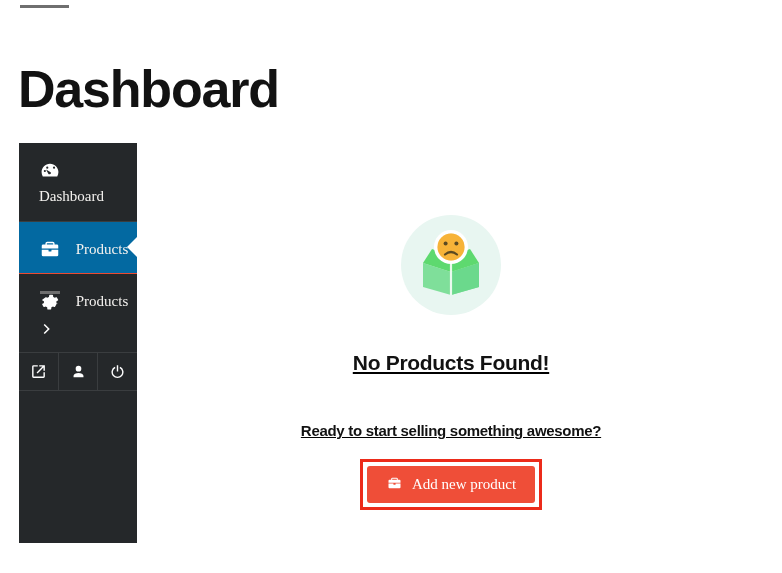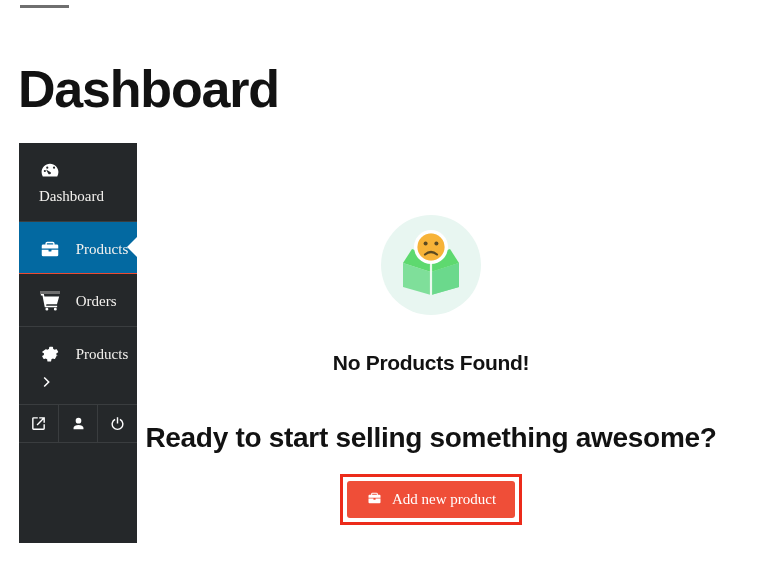--- a/index.html
+++ b/index.html
@@ -109,24 +109,25 @@
     align-items: center;
     justify-content: center;
     border-right: 1px solid #3a3d3f;
   }
   .nav-footer-btn:last-child { border-right: none; }
   .nav-footer-btn svg { width: 17px; height: 17px; fill: #ffffff; }
 
   
   .content {
     position: absolute;
-    left: 132px;
+    left: 152px;
     top: 143px;
     width: 598px;
     text-align: center;
+    text-decoration: underline;
   }
   .illustration {
     margin: 72px auto 0 auto;
     width: 100px;
     height: 100px;
     display: block;
   }
   .empty-title {
     margin-top: 36px;
     font-size: 21px;
@@ -137,21 +138,21 @@
   .short-rule {
     position: absolute;
     left: 40px;
     top: 291px;
     width: 20px;
     height: 3px;
     background: #6f6f6f;
   }
   .empty-sub {
     margin-top: 47px;
-    font-size: 28px;
+    font-size: 15px;
     font-weight: bold;
     color: #121212;
     letter-spacing: -0.3px;
   }
 
   
   .cta-wrap {
     display: inline-block;
     margin-top: 20px;
     border: 3px solid #ec2b1a;
@@ -196,28 +197,20 @@
     <div class="nav-item active">
       <span class="nav-ico">
         <svg viewBox="0 0 24 24">
             <path d="M9 4a2 2 0 0 0-2 2v1H4.5A1.5 1.5 0 0 0 3 8.5v3h18v-3A1.5 1.5 0 0 0 19.5 7H17V6a2 2 0 0 0-2-2H9zm0 1.6h6c.3 0 .5.2.5.5V7h-7v-.9c0-.3.2-.5.5-.5zM3 12.8v5.7A1.5 1.5 0 0 0 4.5 20h15a1.5 1.5 0 0 0 1.5-1.5v-5.7h-7.4v1.3c0 .4-.3.7-.7.7h-1.8a.7.7 0 0 1-.7-.7v-1.3H3z"></path>
           </svg>
       </span>
       <span class="nav-label">Products</span>
       <span class="notch"></span>
     </div>
 
-    <div class="nav-item">
-      <span class="nav-ico">
-        <svg viewBox="0 0 24 24">
-            <path d="M2 3h3.2l.7 3H22l-2.4 8.4H8.1L7.8 16h12v1.8H6.3L3.8 4.8H2V3zm6.6 15.2a1.6 1.6 0 1 1 0 3.2 1.6 1.6 0 0 1 0-3.2zm9.2 0a1.6 1.6 0 1 1 0 3.2 1.6 1.6 0 0 1 0-3.2z"></path>
-          </svg>
-      </span>
-      <span class="nav-label">Orders</span>
-    </div>
 
 
     <div class="nav-item">
       <span class="nav-ico">
         <svg viewBox="0 0 24 24">
             <path d="M12 8.2a3.8 3.8 0 1 0 0 7.6 3.8 3.8 0 0 0 0-7.6zm0 5.9a2.1 2.1 0 1 1 0-4.2 2.1 2.1 0 0 1 0 4.2zM20.6 13.9l-1.6-.9c.1-.6.1-1.2 0-1.8l1.6-.9c.3-.2.4-.5.3-.8l-1.4-2.4c-.2-.3-.5-.4-.8-.3l-1.7.6c-.5-.4-1-.7-1.5-.9l-.2-1.8c0-.3-.3-.6-.7-.6h-2.8c-.3 0-.6.3-.7.6l-.2 1.8c-.6.2-1.1.5-1.5.9l-1.7-.6c-.3-.1-.7 0-.8.3L3.5 9.5c-.2.3 0 .6.3.8l1.6.9c-.1.6-.1 1.2 0 1.8l-1.6.9c-.3.2-.4.5-.3.8l1.4 2.4c.2.3.5.4.8.3l1.7-.6c.5.4 1 .7 1.5.9l.2 1.8c0 .3.3.6.7.6h2.8c.3 0 .6-.3.7-.6l.2-1.8c.6-.2 1.1-.5 1.5-.9l1.7.6c.3.1.7 0 .8-.3l1.4-2.4c.2-.3.1-.6-.3-.8z"></path>
           </svg>
       </span>
       <span class="nav-label">Products</span>
       <span class="chev">

